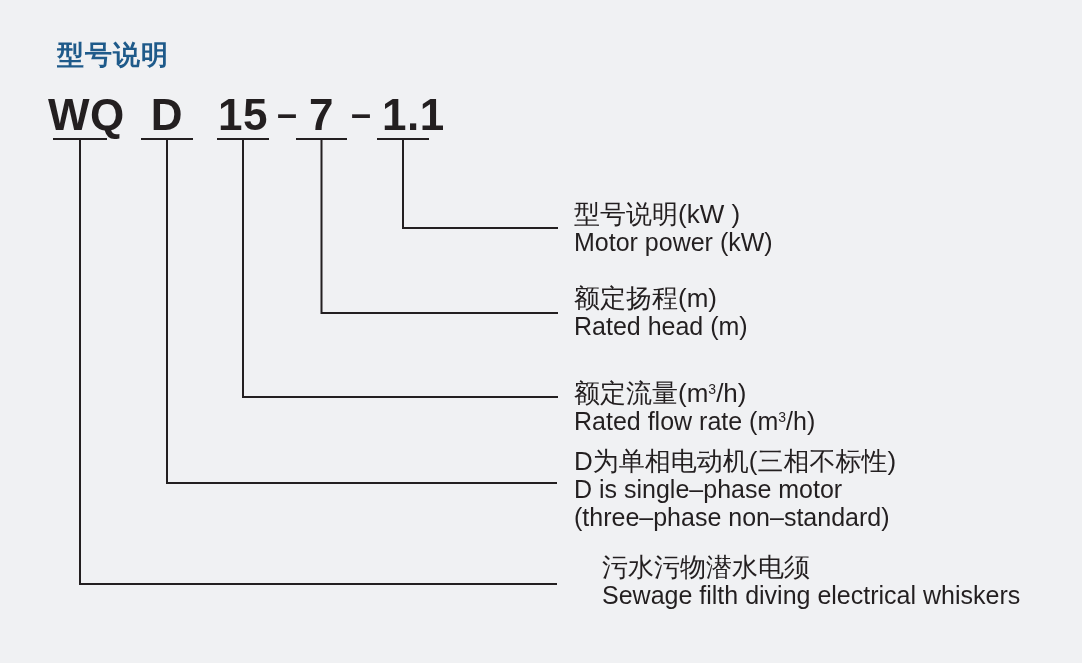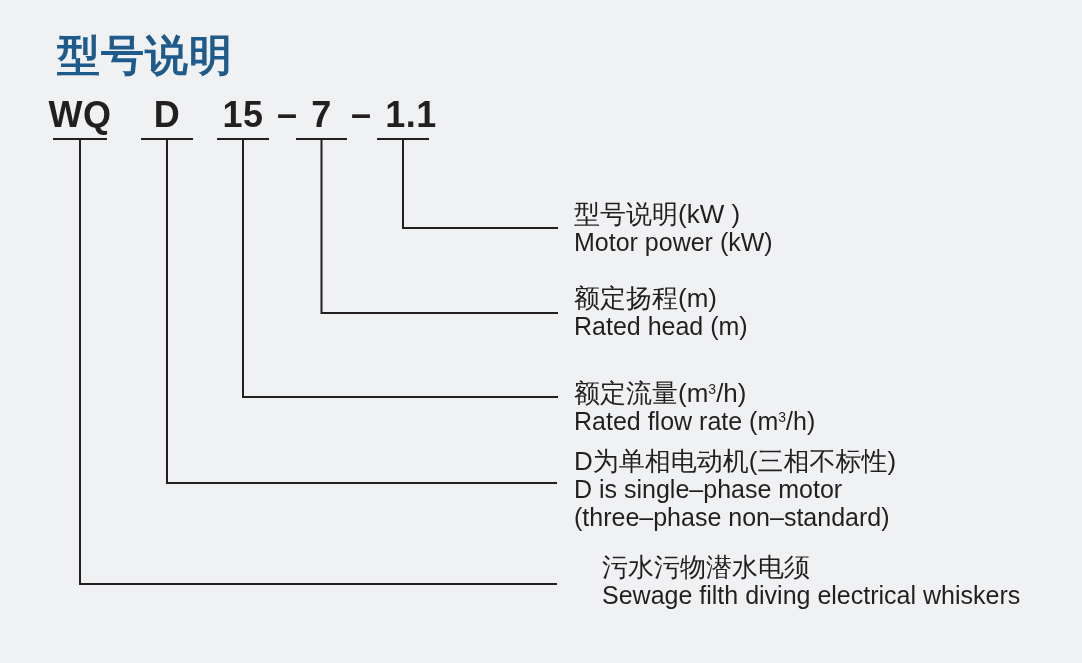--- a/index.html
+++ b/index.html
@@ -6,26 +6,26 @@
   .canvas{
     position:relative;
     width:1082px;height:663px;
     background:#f0f1f3;
     color:#231f20;
     font-family:"Liberation Sans","DejaVu Sans",sans-serif;
     overflow:hidden;
   }
   .page-title{
     position:absolute;left:57px;top:37px;
-    font-size:43px;font-weight:700;line-height:36px;
+    font-size:27px;font-weight:700;line-height:36px;
     color:#1e5a8a;letter-spacing:1px;white-space:nowrap;
   }
   .code-seg{
     position:absolute;top:98px;height:36px;
-    font-size:36px;font-weight:700;line-height:34px;
+    font-size:44px;font-weight:700;line-height:34px;
     text-align:center;white-space:nowrap;
     letter-spacing:0.5px;
   }
   .code-sep{
     position:absolute;top:98px;width:22px;height:36px;
     font-size:36px;font-weight:700;line-height:32px;
     text-align:center;
   }
   .seg-wq {left:48px; width:64px;}
   .seg-d  {left:141px;width:52px;}

